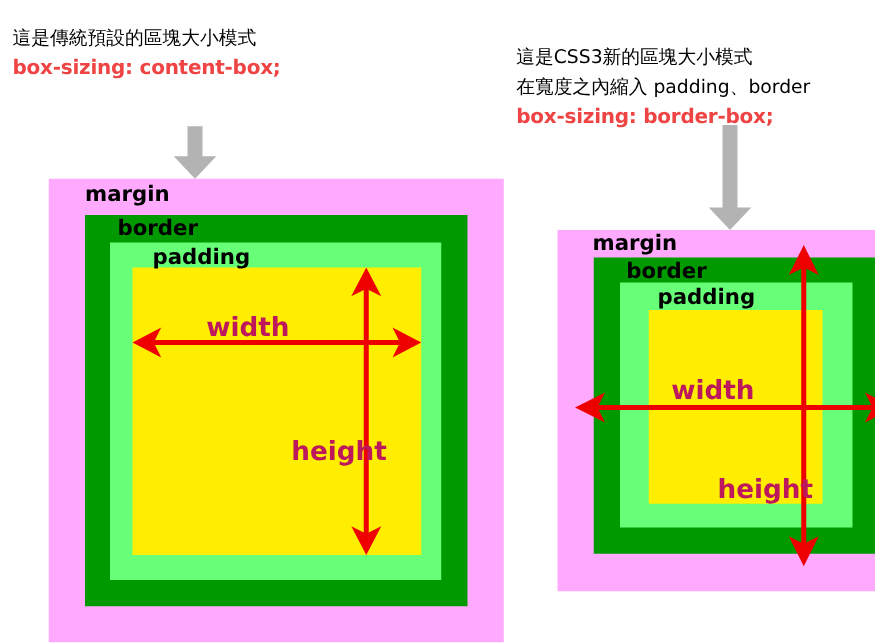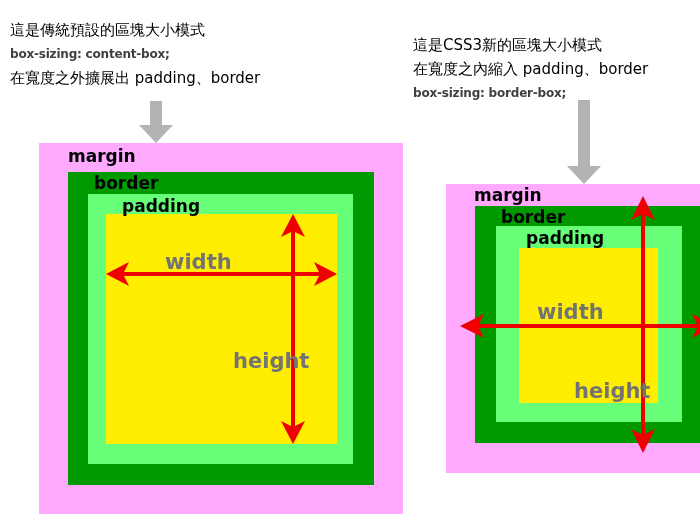--- a/index.html
+++ b/index.html
@@ -16,22 +16,22 @@
   .caption{position:absolute;}
   .cap-line{
     font-size:15px;
     color:#000000;
     line-height:24px;
     white-space:nowrap;
     font-weight:normal;
   }
   .cap-line.code{
     font-weight:bold;
-    color:#404040;
-    font-size:12px;
+    color:#ef4444;
+    font-size:16px;
     letter-spacing:-0.2px;
   }
 
   
   .gray-arrow{position:absolute;}
   .gray-arrow .shaft{
     position:absolute;
     background:#b3b3b3;
     left:50%;
     transform:translateX(-50%);
@@ -60,37 +60,36 @@
     font-size:17px;
     font-weight:bold;
     color:#000000;
     white-space:nowrap;
     line-height:19px;
   }
   .lbl-dim{
     position:absolute;
     font-size:21px;
     font-weight:bold;
-    color:#737373;
+    color:#be185d;
     white-space:nowrap;
     line-height:23px;
   }
 
   
   .arrows{position:absolute;left:0;top:0;overflow:visible;}
 </style>
 </head>
 <body>
 
 <div class="stage">
 
   <div class="caption" style="left:10px;top:18px;">
     <div class="cap-line">這是傳統預設的區塊大小模式</div>
     <div class="cap-line code">box-sizing: content-box;</div>
-    <div class="cap-line">在寬度之外擴展出  padding、border</div>
   </div>
 
   <div class="gray-arrow" style="left:139px;top:101px;width:34px;height:42px;">
     <div class="shaft" style="width:12px;height:25px;"></div>
     <div class="head" style="top:24px;"></div>
   </div>
 
   <div class="caption" style="left:413px;top:18px;margin-top:15px;">
     <div class="cap-line">這是CSS3新的區塊大小模式</div>
     <div class="cap-line">在寬度之內縮入  padding、border</div>

